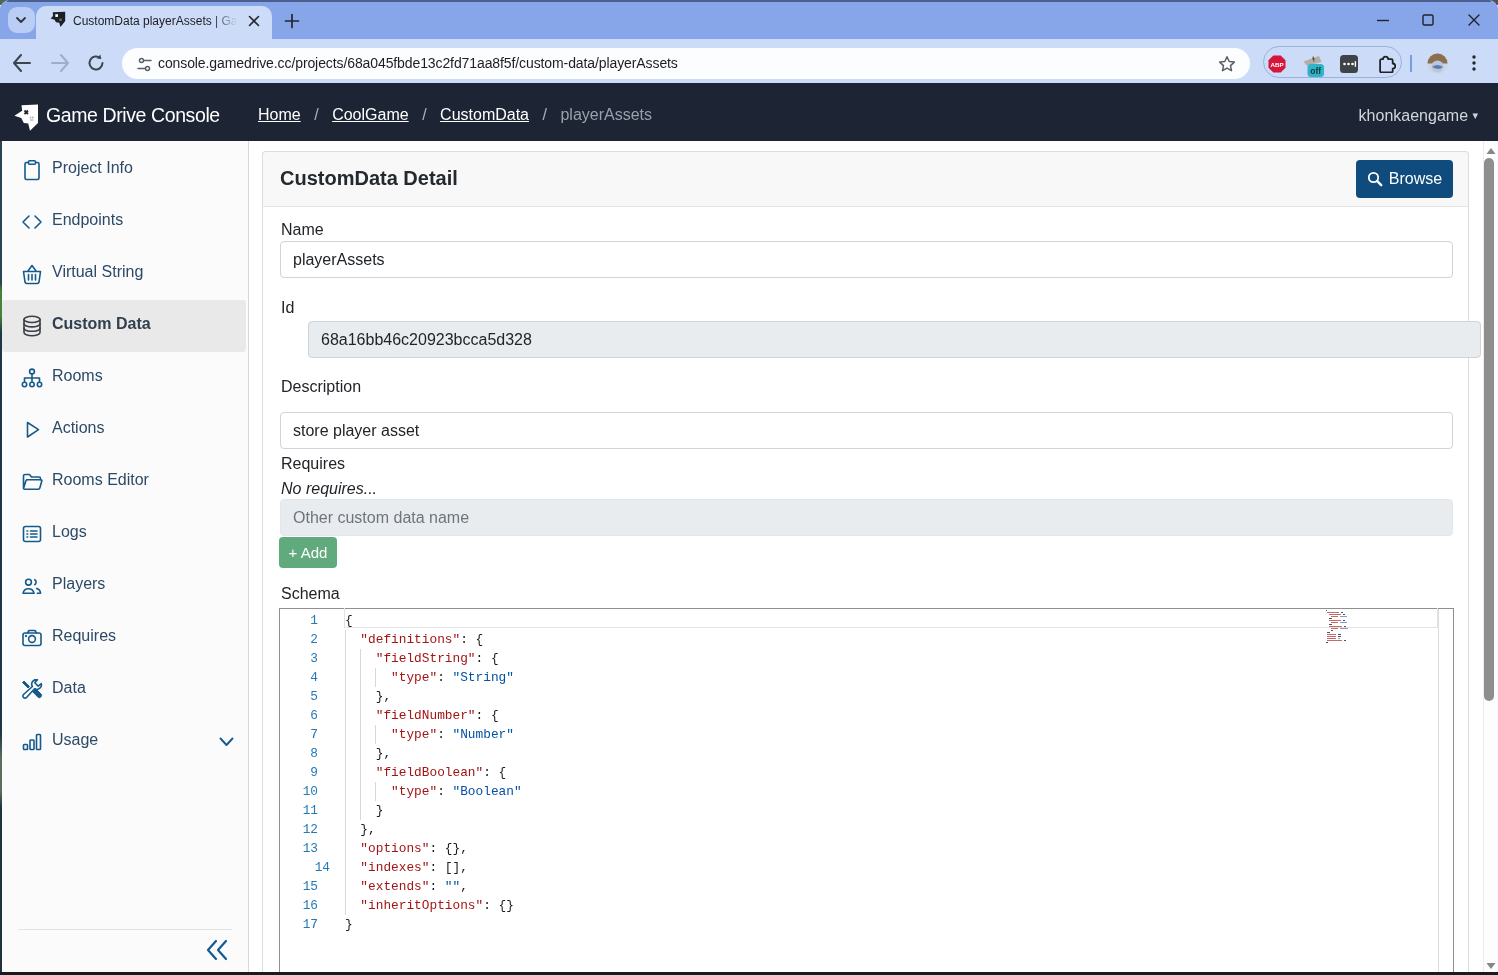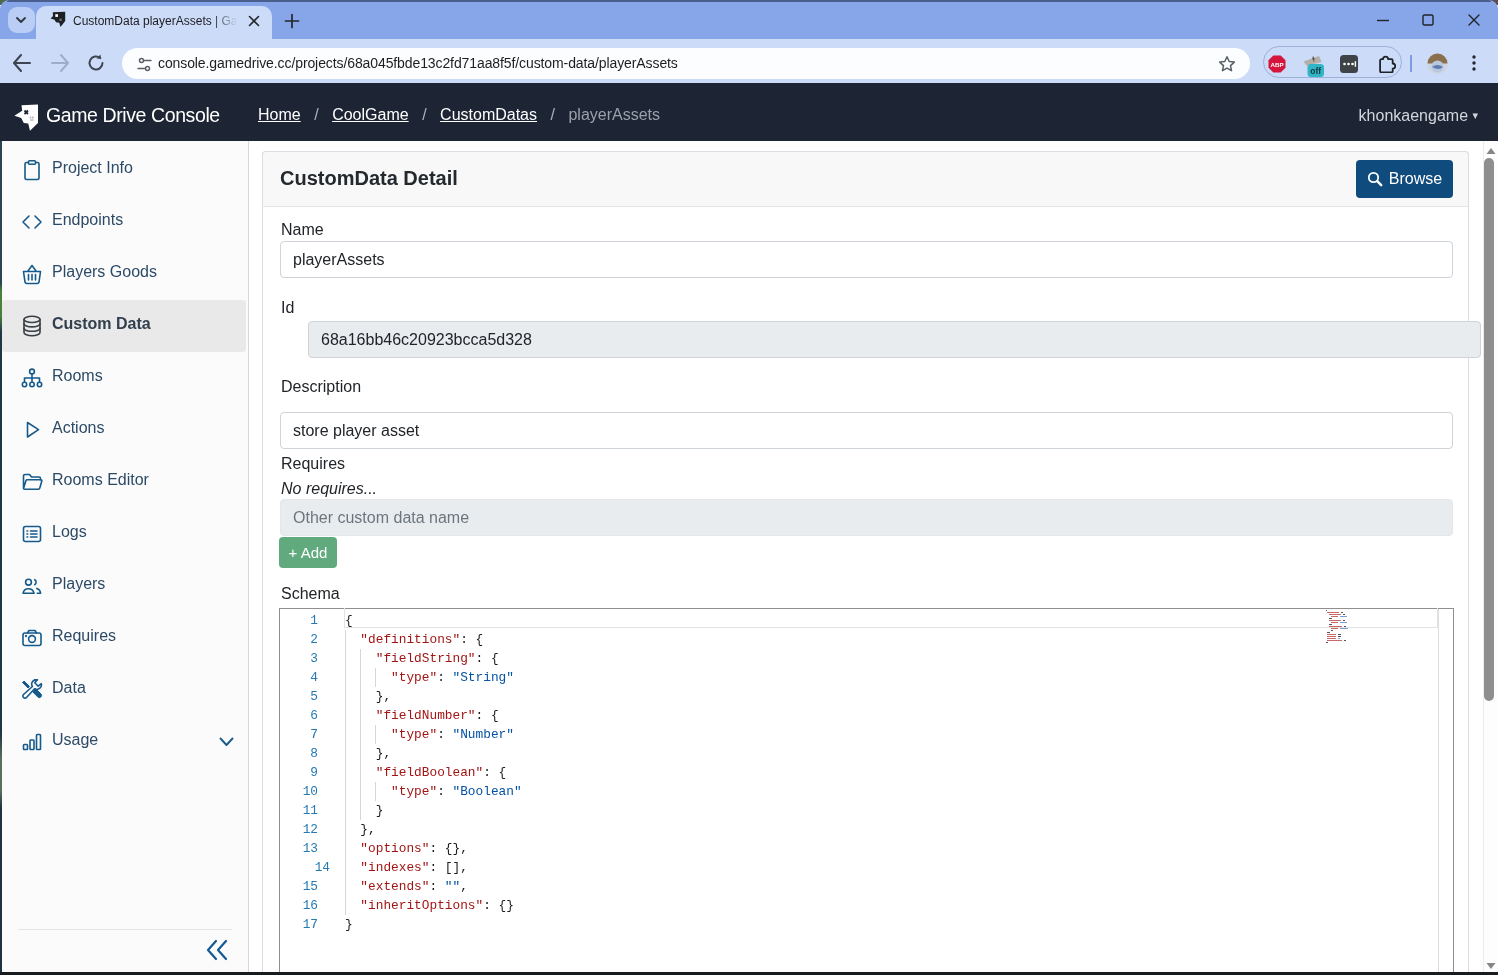--- a/index.html
+++ b/index.html
@@ -176,21 +176,21 @@
 
   <div class="abs" id="navbar"></div>
   <svg class="abs" style="left:14px;top:104px" width="25" height="27" viewBox="0 0 25 27">
     <path d="M7.5 1.2 L24 0.4 L24 19 L16 26.8 L14.2 19.4 L9.8 19 L7.2 14 L0.4 11.8 L8.2 6.8 Z" fill="#fff"></path>
     <path d="M10.5 6.5 L14 10 M14 6.5 L10.5 10" stroke="#1d2534" stroke-width="1.8"></path>
     <circle cx="16.5" cy="13.5" r="0.9" fill="#aab0ba"></circle>
     <circle cx="18.8" cy="13.5" r="0.9" fill="#aab0ba"></circle>
     <path d="M16 16 h3.5" stroke="#aab0ba" stroke-width="1.2"></path>
   </svg>
   <div class="abs" id="brand">Game Drive Console</div>
-  <div class="abs" id="crumbs"><a>Home</a><span class="sep">/</span><a>CoolGame</a><span class="sep">/</span><a>CustomDatas</a><span class="sep">/</span><span class="cur">playerAssets</span></div>
+  <div class="abs" id="crumbs"><a>Home</a><span class="sep">/</span><a>CoolGame</a><span class="sep">/</span><a>CustomData</a><span class="sep">/</span><span class="cur">playerAssets</span></div>
   <div class="abs" id="account">khonkaengame <span style="font-size:11px;position:relative;top:-2px;">▾</span></div>
 
   <div class="abs" id="sidebar"></div>
   <div class="abs" id="edgestrip"></div>
   <div id="sideitems">
     <div class="sitem abs" style="left:2px;top:144px">
       <svg width="22" height="22" viewBox="0 0 22 22">
         <path d="M7 3.5 H5.5 A1.5 1.5 0 0 0 4 5 V19 A1.5 1.5 0 0 0 5.5 20.5 H16.5 A1.5 1.5 0 0 0 18 19 V5 A1.5 1.5 0 0 0 16.5 3.5 H15" stroke="#155a8a" fill="none" stroke-width="1.6" stroke-linejoin="round" stroke-linecap="round"></path>
         <rect x="7.5" y="1.8" width="7" height="3.4" rx="1" stroke="#155a8a" fill="none" stroke-width="1.6" stroke-linejoin="round" stroke-linecap="round"></rect>
       </svg>
@@ -201,21 +201,21 @@
         <path d="M8 5 L2 11 L8 17 M14 5 L20 11 L14 17" stroke="#155a8a" fill="none" stroke-width="1.6" stroke-linejoin="round" stroke-linecap="round"></path>
       </svg>
       <div class="lbl">Endpoints</div>
     </div>
     <div class="sitem abs" style="left:2px;top:248px">
       <svg width="22" height="22" viewBox="0 0 22 22">
         <path d="M2.5 8.5 H19.5 L18 19 A1.8 1.8 0 0 1 16.2 20.5 H5.8 A1.8 1.8 0 0 1 4 19 Z" stroke="#155a8a" fill="none" stroke-width="1.6" stroke-linejoin="round" stroke-linecap="round"></path>
         <path d="M7 8 L11 2.5 L15 8" stroke="#155a8a" fill="none" stroke-width="1.6" stroke-linejoin="round" stroke-linecap="round"></path>
         <path d="M7.5 11.5 V17 M11 11.5 V17 M14.5 11.5 V17" stroke="#155a8a" fill="none" stroke-width="1.6" stroke-linejoin="round" stroke-linecap="round"></path>
       </svg>
-      <div class="lbl">Players Goods</div>
+      <div class="lbl">Virtual String</div>
     </div>
     <div class="sitem abs active" style="left:2px;top:300px">
       <svg width="22" height="22" viewBox="0 0 22 22">
         <ellipse cx="11" cy="4.4" rx="8" ry="3.1" stroke="#3a3f45" fill="none" stroke-width="1.6" stroke-linejoin="round" stroke-linecap="round"></ellipse>
         <path d="M3 4.4 V17.6 A8 3.1 0 0 0 19 17.6 V4.4" stroke="#3a3f45" fill="none" stroke-width="1.6" stroke-linejoin="round" stroke-linecap="round"></path>
         <path d="M3 8.8 A8 3.1 0 0 0 19 8.8 M3 13.2 A8 3.1 0 0 0 19 13.2" stroke="#3a3f45" fill="none" stroke-width="1.6" stroke-linejoin="round" stroke-linecap="round"></path>
       </svg>
       <div class="lbl">Custom Data</div>
     </div>
     <div class="sitem abs" style="left:2px;top:352px">

